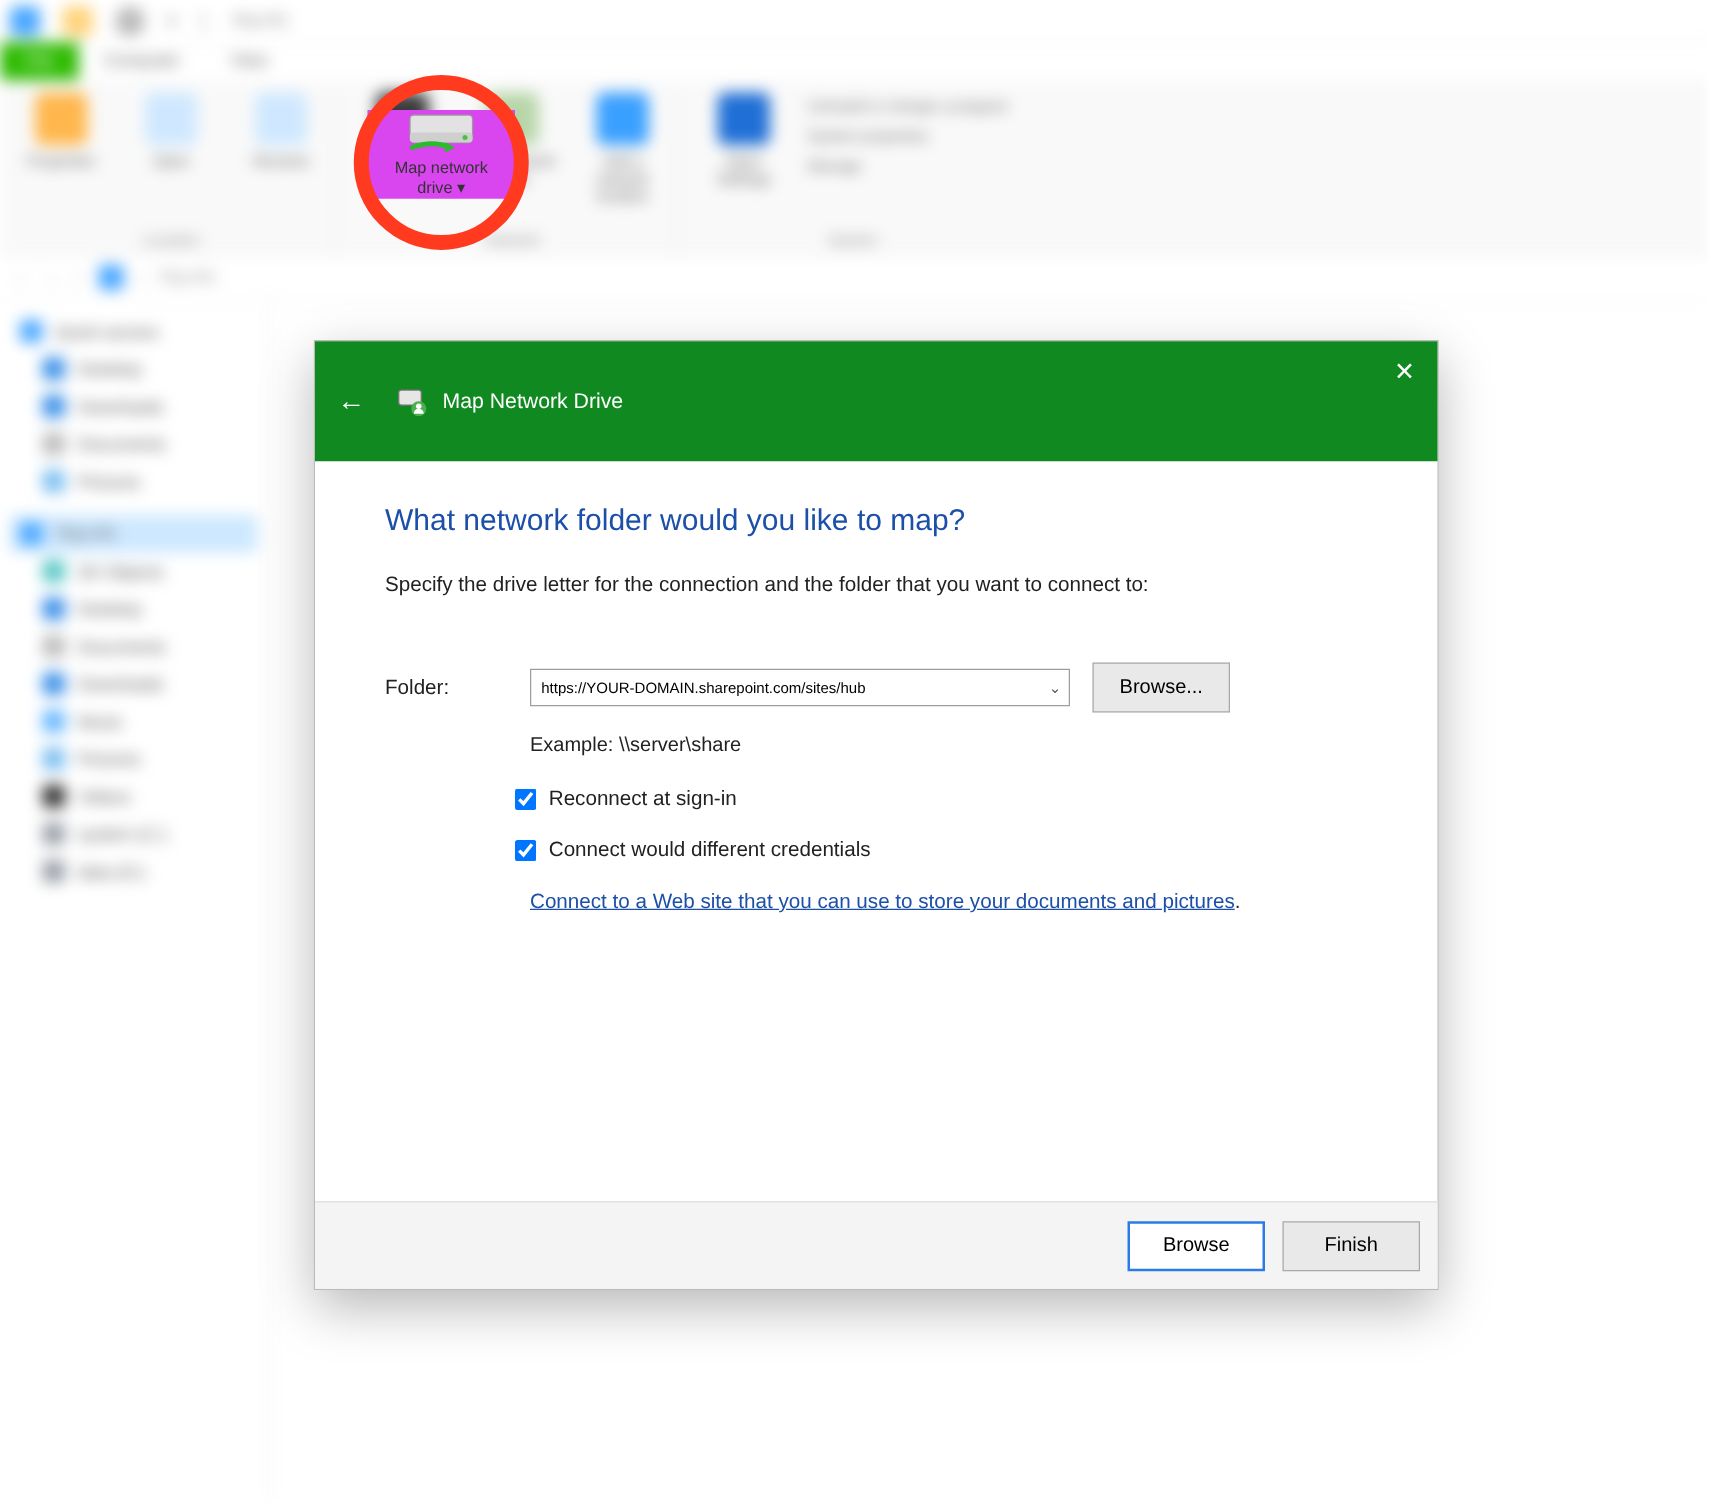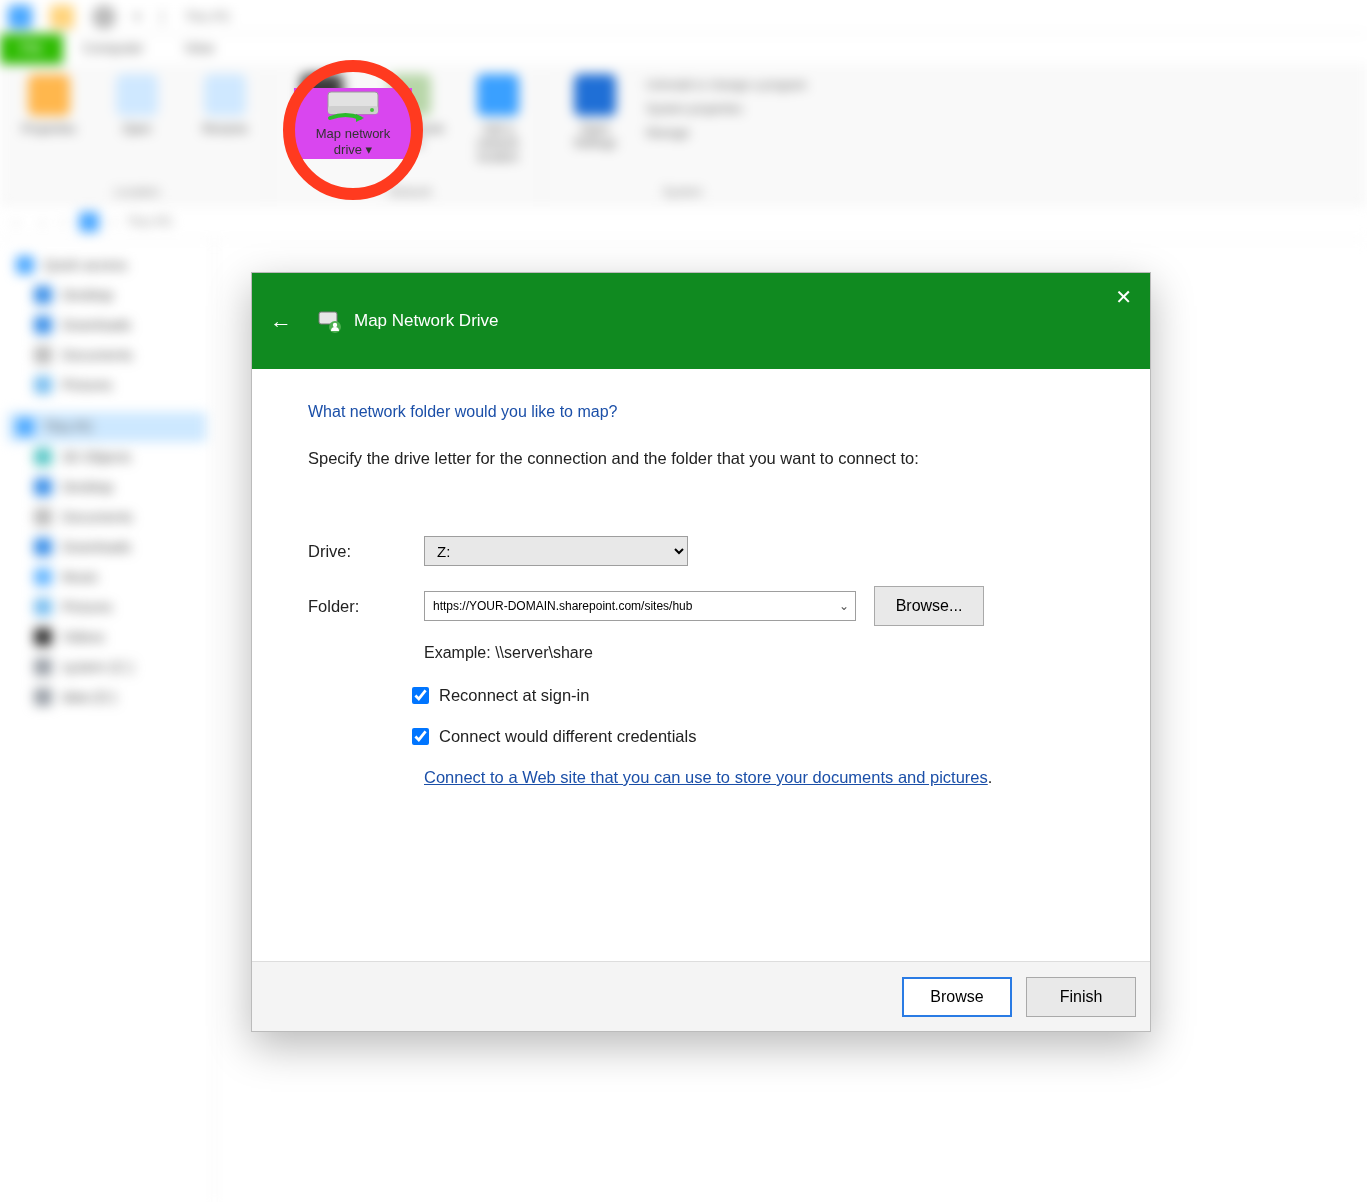--- a/index.html
+++ b/index.html
@@ -184,24 +184,24 @@
   }
   .dialog .dcontent {
     flex: 1;
     padding: 34px 56px 20px 56px;
     font-size: 16.5px;
     color: #222;
   }
   .dialog h1 {
     color: #1b4fa8;
     font-weight: 400;
-    font-size: 16px;
+    font-size: 24px;
     margin-bottom: 28px;
   }
-  .dialog .desc { margin-bottom: 68px; }
+  .dialog .desc { margin-bottom: 52px; }
   .form-row {
     display: grid;
     grid-template-columns: 106px 1fr;
     align-items: center;
     margin-bottom: 20px;
     gap: 10px;
   }
   .form-row .controls { display: flex; gap: 18px; align-items: center; }
   select, .combo {
     height: 30px;
@@ -446,28 +446,20 @@
       </svg>
       <span>Map Network Drive</span>
     </div>
     <span class="close">✕</span>
   </div>
 
   <div class="dcontent">
     <h1>What network folder would you like to map?</h1>
     <div class="desc">Specify the drive letter for the connection and the folder that you want to connect to:</div>
 
-    <div class="form-row">
-      <div>Drive:</div>
-      <div class="controls">
-        <select class="drive">
-          <option>Z:</option>
-        </select>
-      </div>
-    </div>
 
     <div class="form-row">
       <div>Folder:</div>
       <div class="controls">
         <div class="combo">
           <input type="text" value="https://YOUR-DOMAIN.sharepoint.com/sites/hub" style="">
           <span class="chev">⌄</span>
         </div>
         <button class="btn">Browse...</button>
       </div>

